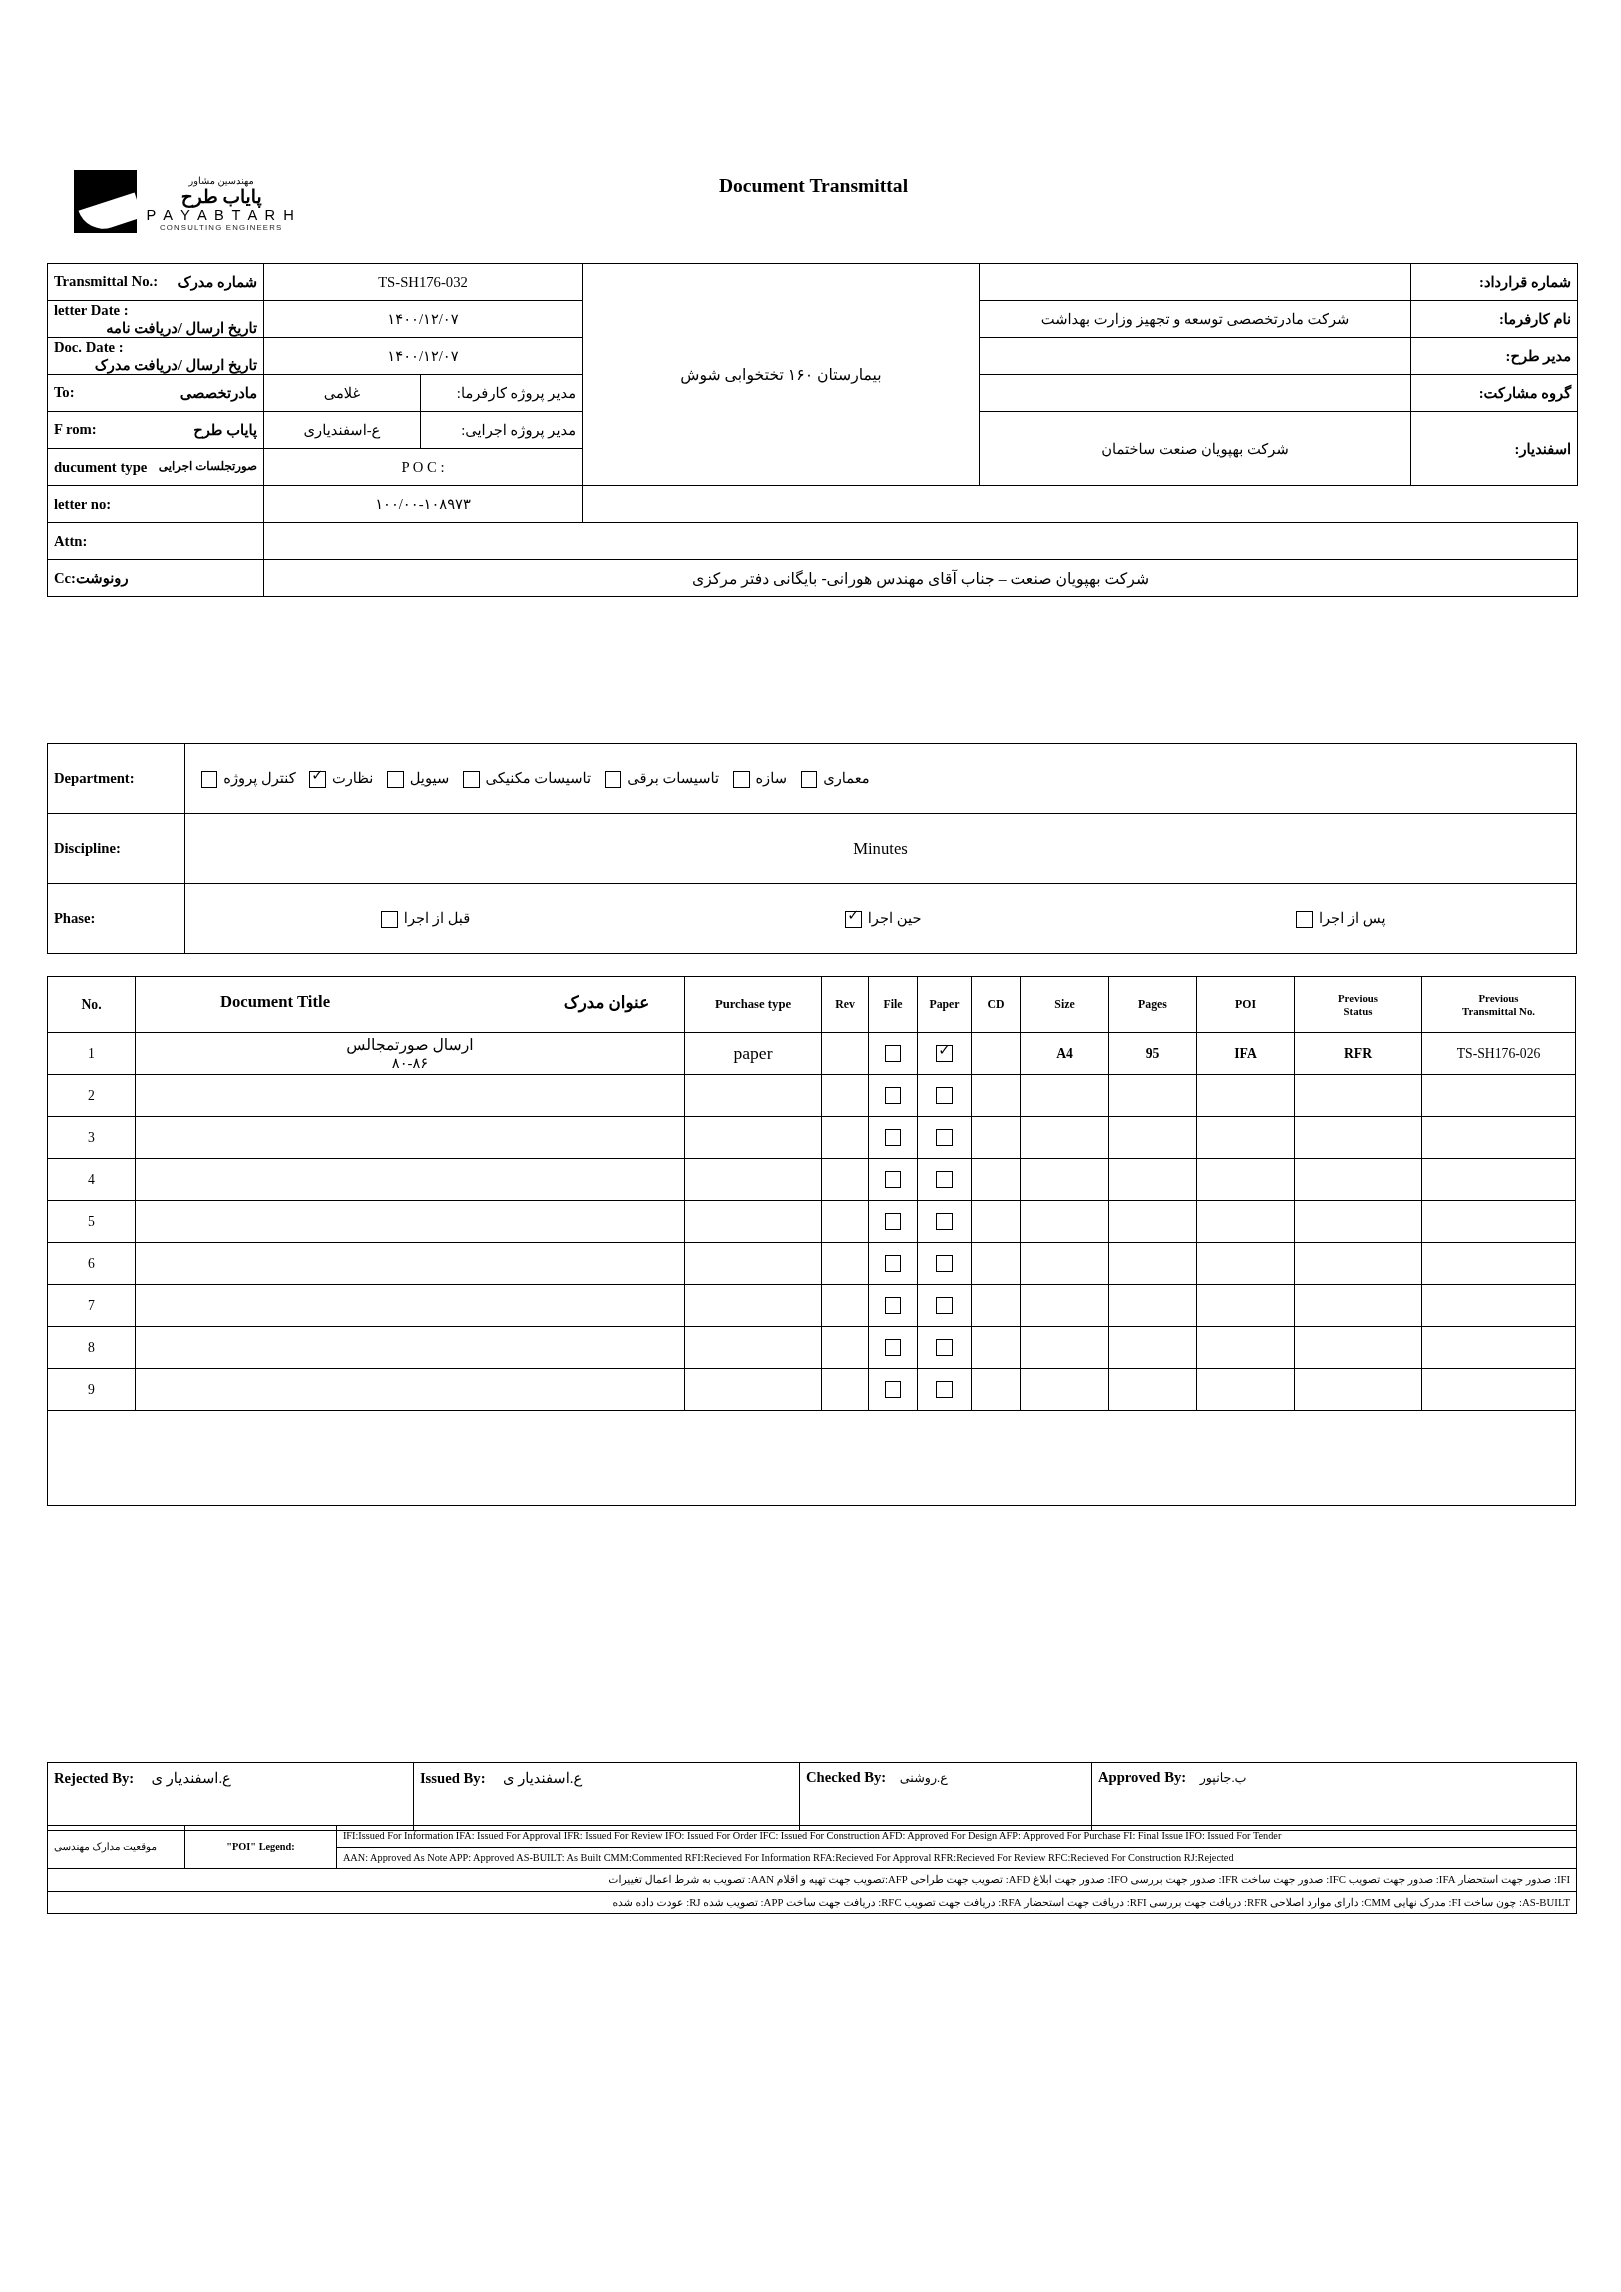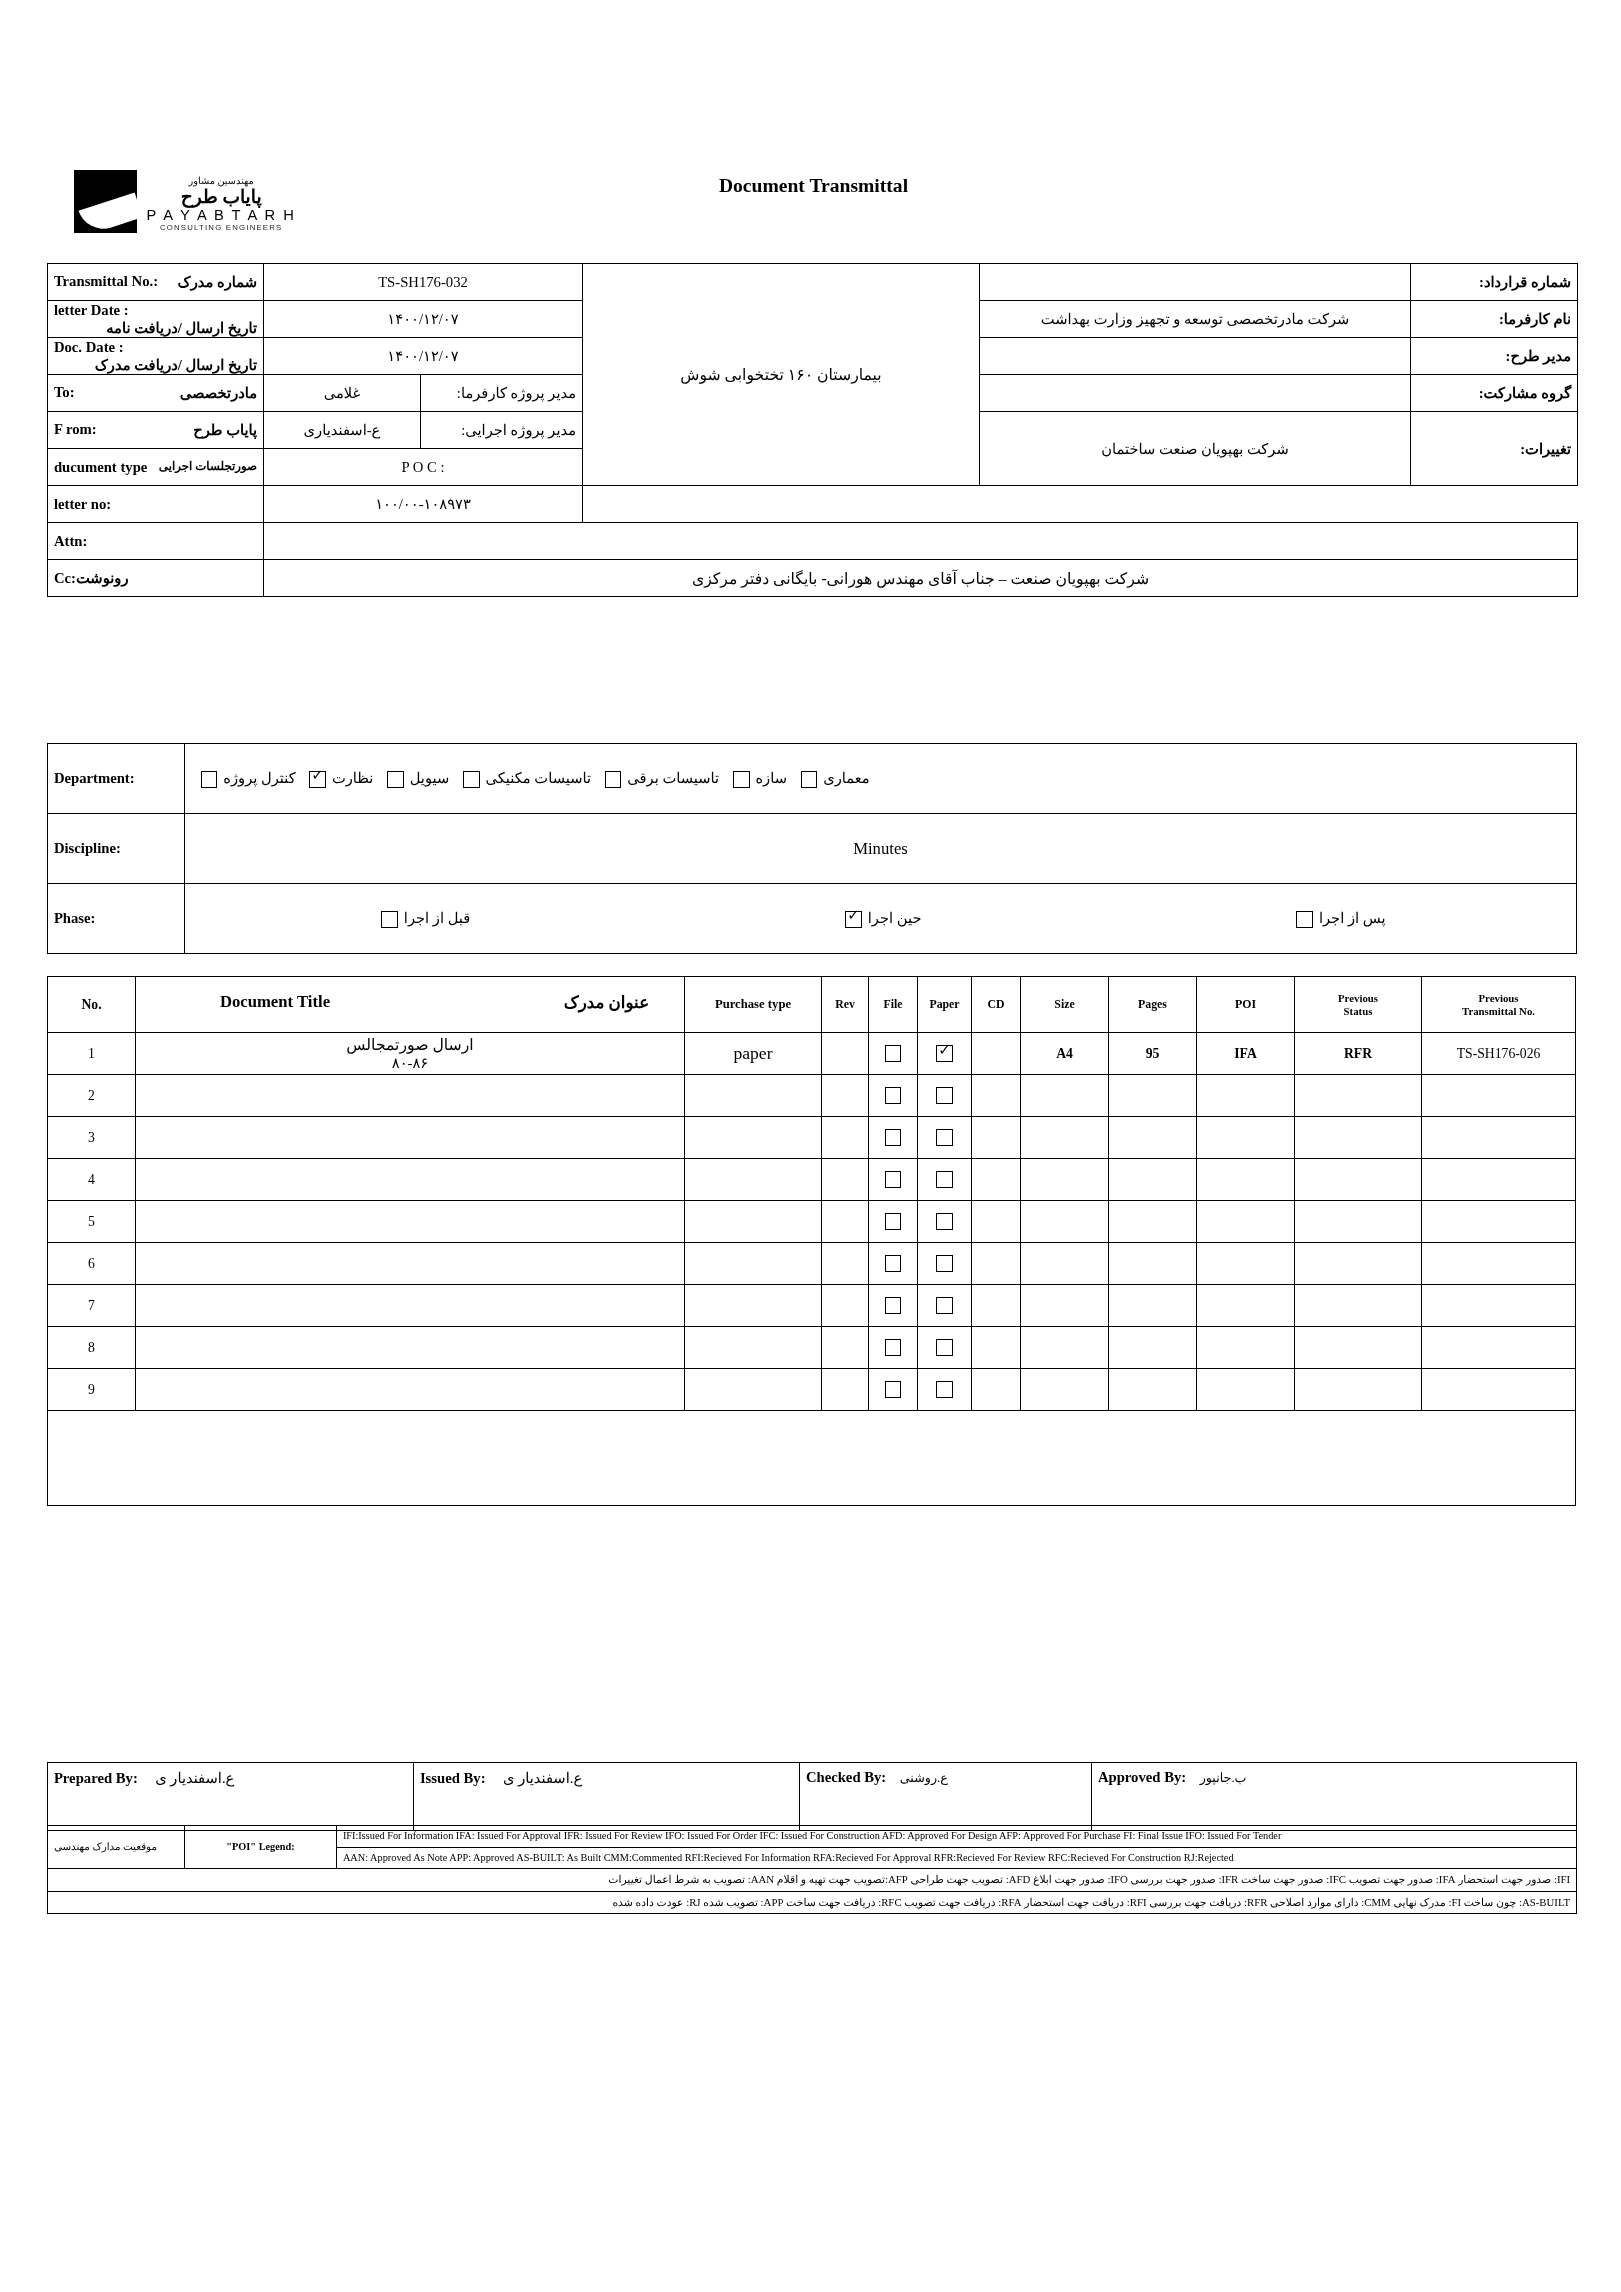--- a/index.html
+++ b/index.html
@@ -208,21 +208,21 @@
         <td class="rtl b">گروه مشارکت:</td>
       </tr>
       <tr>
         <td class="lbl-en">
           <span>F rom:</span>
           <span class="fa" style="float:right">پایاب طرح</span>
         </td>
         <td class="ctr fa">ع-اسفندیاری</td>
         <td class="rtl">مدیر پروژه اجرایی:</td>
         <td class="ctr small-fa" rowspan="2">شرکت بهپویان صنعت ساختمان</td>
-        <td class="rtl b" rowspan="2">تغییرات:</td>
+        <td class="rtl b" rowspan="2">اسفندیار:</td>
       </tr>
       <tr>
         <td class="lbl-en">
           <span>ducument type</span>
           <span class="fa" style="float:right;font-size:11.8px">صورتجلسات اجرایی</span>
         </td>
         <td class="ctr" colspan="2">P O C        :</td>
       </tr>
       <tr>
         <td class="lbl-en">letter no:</td>
@@ -469,21 +469,21 @@
   <table class="tbl" id="sigrow">
     <colgroup>
       <col style="width:366px">
       <col style="width:386px">
       <col style="width:292px">
       <col style="width:485px">
     </colgroup>
     <tbody>
       <tr>
         <td>
-          <span class="b">Prepared By:</span>
+          <span class="b">Rejected By:</span>
           <span class="fa" style="margin-left:13.7px">ع.اسفندیار ی</span>
         </td>
         <td>
           <span class="b">Issued By:</span>
           <span class="fa" style="margin-left:13.7px">ع.اسفندیار ی</span>
         </td>
         <td>
           <span class="b">Checked By:</span>
           <span class="fa" style="margin-left:9.8px;font-size:12.7px">ع.روشنی</span>
         </td>

